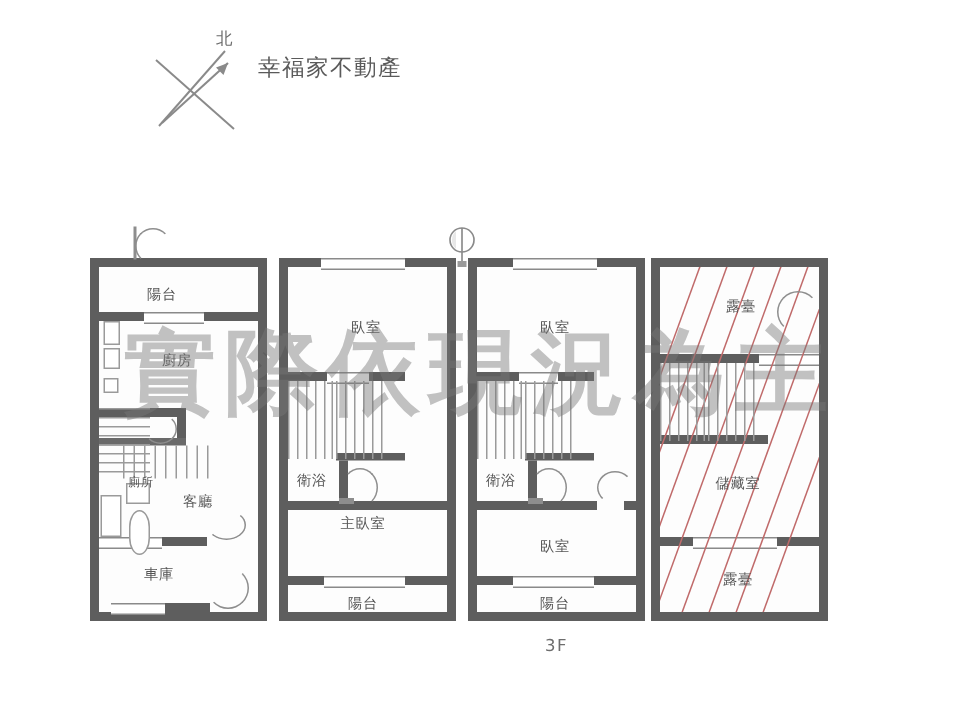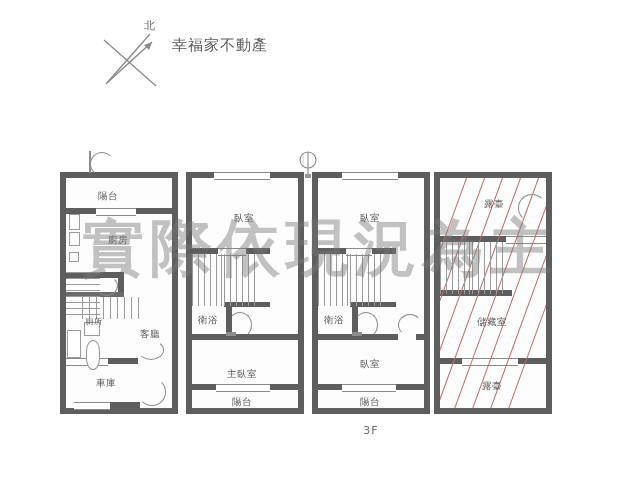--- a/index.html
+++ b/index.html
@@ -244,21 +244,21 @@
     <div class="window" style="left:6px; top:186px; width:42px;"></div>
     <div class="wall-h" style="left:48px; top:186px; width:30px;"></div>
     <div class="door" style="left:78px; top:168px; width:24px; height:18px; border-color:transparent #8d8d8d #8d8d8d transparent;"></div>
 
     <div class="door" style="left:78px; top:206px; width:26px; height:26px; border-color:transparent #8d8d8d #8d8d8d transparent;"></div>
     <div class="window" style="left:14px; top:230px; width:36px;"></div>
     <div class="wall-h" style="left:50px; top:230px; width:30px;"></div>
 
     <div class="room-label" style="left:48px; top:18px;">陽台</div>
     <div class="room-label" style="left:58px; top:62px;">廚房</div>
-    <div class="room-label" style="left:90px; top:156px;">客廳</div>
+    <div class="room-label" style="left:72px; top:156px;">客廳</div>
     <div class="room-label" style="left:46px; top:205px;">車庫</div>
 
   </div>
 
   <div class="plan" id="plan-2f" style="left:186px; width:118px; height:270px;">
     <div class="plan-frame" style="width:118px; height:242px;"></div>
 
     <div class="window" style="left:28px; top:0px; width:56px;"></div>
 
     <div class="wall-h" style="left:6px; top:76px; width:26px;"></div>
@@ -288,21 +288,21 @@
     <div class="door" style="left:42px; top:140px; width:22px; height:24px; border-color:#8d8d8d #8d8d8d transparent transparent;"></div>
     <div class="door-leaf" style="left:40px; top:160px; width:10px; height:4px;"></div>
 
     <div class="wall-h" style="left:46px; top:162px; width:66px;"></div>
     <div class="wall-h" style="left:6px; top:212px; width:24px;"></div>
     <div class="window" style="left:30px; top:212px; width:54px;"></div>
     <div class="wall-h" style="left:84px; top:212px; width:28px;"></div>
 
     <div class="room-label" style="left:58px; top:40px;">臥室</div>
     <div class="room-label" style="left:22px; top:142px;">衛浴</div>
-    <div class="room-label" style="left:56px; top:196px;">主臥室</div>
+    <div class="room-label" style="left:56px; top:171px;">主臥室</div>
     <div class="room-label" style="left:56px; top:224px;">陽台</div>
 
   </div>
 
   <div class="plan" id="plan-3f" style="left:312px; width:118px; height:270px;">
     <div class="plan-frame" style="width:118px; height:242px;"></div>
 
     <div class="window" style="left:30px; top:0px; width:56px;"></div>
 
     <div class="wall-h" style="left:6px; top:76px; width:28px;"></div>

